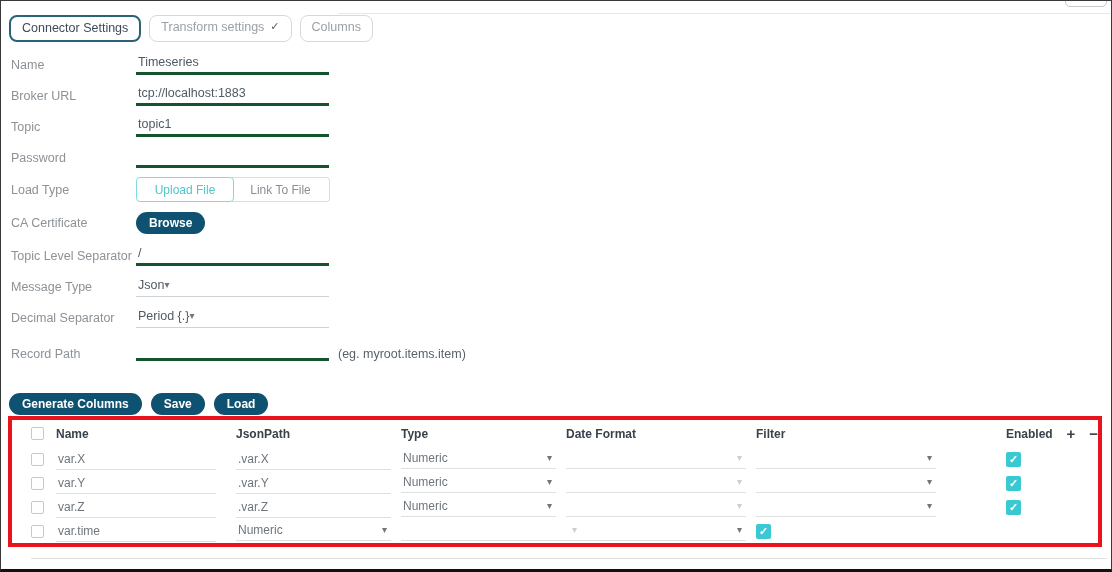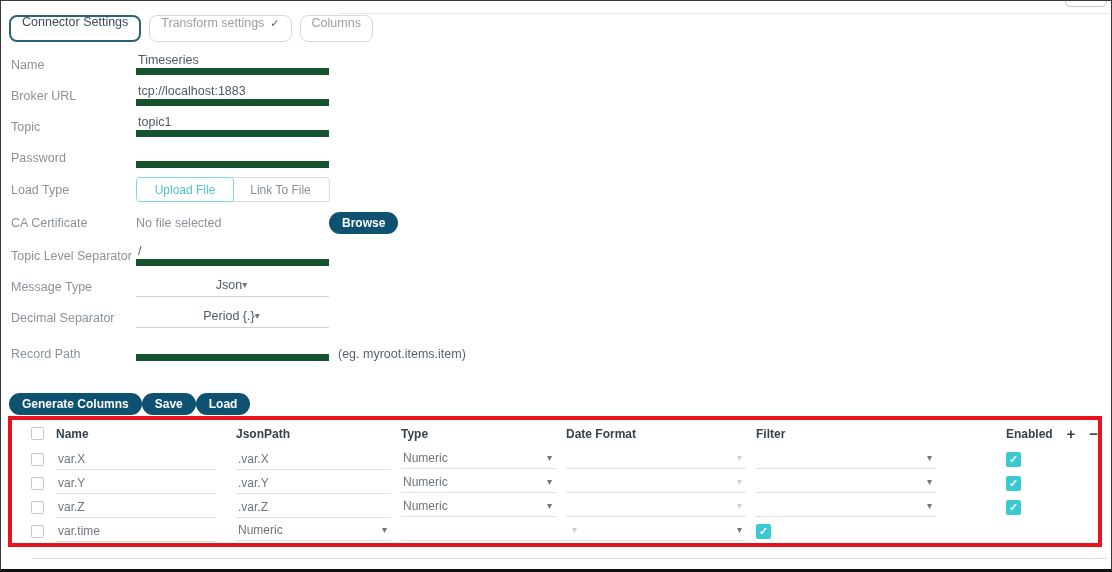--- a/index.html
+++ b/index.html
@@ -20,44 +20,44 @@
     border: 1px solid #c6c9cc; border-radius: 5px; background: #fff;
   }
   .top-divider {
     position: absolute; top: 12px; left: 338px; right: 1px;
     height: 1px; background: #e6e6e6;
   }
 
   
   .tabs { position: absolute; top: 14px; left: 8px; display: flex; gap: 8px; }
   .tab {
-    height: 27px; display: flex; align-items: flex-end;
-    padding: 11px 11px; border-radius: 8px; background: #fff;
+    height: 27px; display: flex; align-items: flex-start;
+    padding: 4px 11px; border-radius: 8px; background: #fff;
     font-size: 12.5px; color: #9aa1a7; border: 1px solid #d8d8d8;
     cursor: pointer; white-space: nowrap;
   }
   .tab.active { border: 2px solid #2a6378; color: #3c4b59; }
   .tab .check { color: #555a5f; margin-left: 6px; font-size: 11px; }
 
   
   .form { position: absolute; top: 48px; left: 10px; width: 700px; }
   .frow { display: flex; align-items: center; height: 31px; }
   .frow.tall { height: 33px; }
   .frow.taller { height: 34px; }
   .frow.short { height: 28px; align-items: flex-end; }
   .flabel { width: 125px; font-size: 12.5px; color: #8c9297; flex: 0 0 125px; }
   .finput {
     width: 193px; height: 21px; border: none; outline: none;
-    border-bottom: 7px solid #14532d; background: transparent;
+    border-bottom: 3px solid #14532d; background: transparent;
     font-family: "Liberation Sans", sans-serif;
     font-size: 12.5px; color: #4f5a64; padding: 0 0 2px 2px;
   }
   .fselect {
     width: 193px; height: 21px; border-bottom: 1px solid #cfd2d4;
-    display: flex; align-items: center; justify-content: center;
+    display: flex; align-items: center; justify-content: flex-start;
     font-size: 12.5px; color: #4f5a64; padding: 0 4px 2px 2px; cursor: pointer;
   }
   .arrow { font-size: 10px; color: #70767d; line-height: 1; }
   .arrow.light { color: #ccd0d4; }
   .hint { font-size: 12.5px; color: #5a6268; margin-left: 9px; white-space: nowrap; }
 
   
   .toggle { display: flex; align-items: flex-start; }
   .tseg {
     width: 98px; height: 25px; display: flex; align-items: center; justify-content: center;
@@ -74,21 +74,21 @@
 
   .pill {
     background: #0f5170; color: #fff; border: none; cursor: pointer;
     border-radius: 11px; font-family: "Liberation Sans", sans-serif;
     font-size: 12px; font-weight: bold; height: 22px; padding: 0 13px;
     display: inline-flex; align-items: center; white-space: nowrap;
   }
   .browse-wrap { }
 
   
-  .actions { position: absolute; top: 392px; left: 8px; display: flex; z-index: 3; }
+  .actions { position: absolute; top: 392px; left: 8px; display: flex; gap: 9px; z-index: 3; }
 
   
   .cols-table {
     position: absolute; top: 415px; left: 7px; width: 1094px; height: 131px;
     border: 4px solid #e8131c; background: #fff;
   }
   .trow {
     display: grid;
     grid-template-columns: 44px 180px 165px 165px 190px 250px 1fr;
     align-items: center; height: 24px;
@@ -178,21 +178,20 @@
           <span>Upload File</span>
         </div>
         <div class="tseg off">
           <span>Link To File</span>
         </div>
       </div>
     </div>
 
     <div class="frow taller">
       <span class="flabel">CA Certificate</span>
-      <span class="file-status">No file selected</span>
       <span class="browse-wrap">
         <button class="pill">Browse</button>
       </span>
     </div>
 
     <div class="frow">
       <span class="flabel">Topic Level Separator</span>
       <input class="finput" value="/" style="">
     </div>
 

